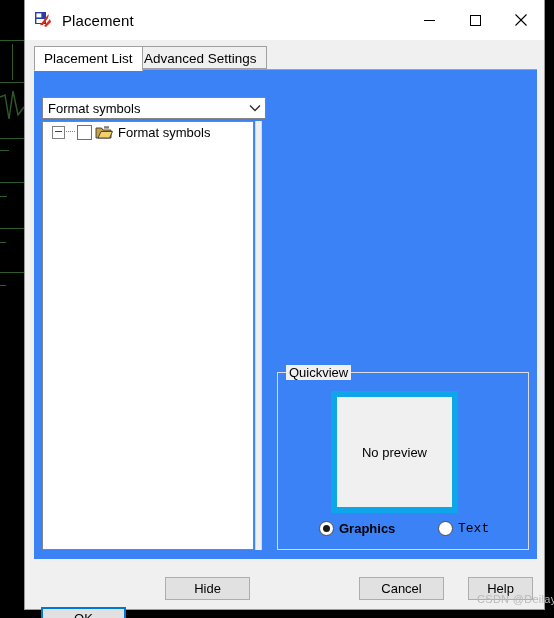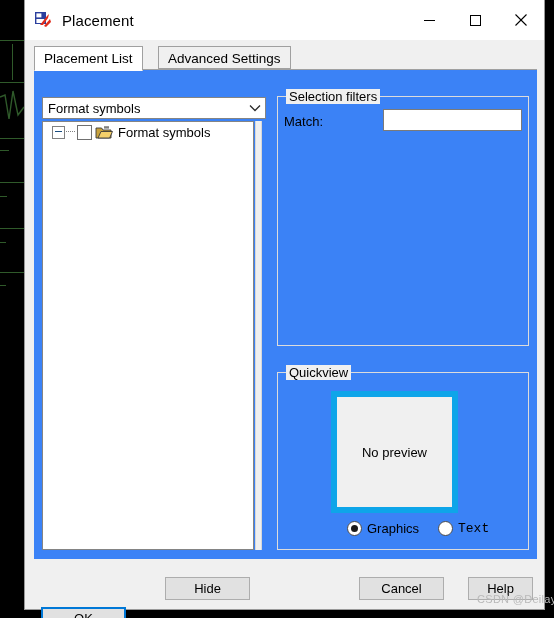--- a/index.html
+++ b/index.html
@@ -295,21 +295,21 @@
 
   .radio-row {
     position: absolute;
     top: 148px;
     display: flex;
     align-items: center;
     font-size: 13px;
     color: #000;
     cursor: default;
   }
-  #radio-graphics { left: 69px; }
+  #radio-graphics { left: 41px; font-weight: bold; }
   #radio-text { left: 160px; font-family: Liberation Mono, monospace; }
   .radio {
     width: 13px; height: 13px;
     border: 1px solid #4c4c4c;
     border-radius: 50%;
     background: #ffffff;
     position: relative;
     flex: 0 0 auto;
   }
   .radio.checked::after {
@@ -412,21 +412,21 @@
           <line x1="11.5" y1="0.5" x2="0.5" y2="11.5" stroke="#000" stroke-width="1.1"></line>
         </svg>
       </div>
     </div>
   </div>
 
   <div id="tabstrip">
     <div class="tab active" style="left:0;top:0;">
       <span>Placement List</span>
     </div>
-    <div class="tab" style="left:124px;">
+    <div class="tab" style="left:100px;">
       <span>Advanced Settings</span>
     </div>
   </div>
   <div id="tab-underline"></div>
 
   <div id="body-panel">
 
     <div id="combo">
       <span id="combo-value">Format symbols</span>
       <span id="combo-arrow">
@@ -450,25 +450,20 @@
             <rect x="9" y="1.2" width="5" height="2.4" fill="#555" opacity="0.75"></rect>
           </svg>
         </span>
         <span class="tree-label">Format symbols</span>
       </div>
 
     </div>
 
     <div id="splitter"></div>
 
-    <div class="groupbox" id="grp-filters">
-      <span class="group-title">Selection filters</span>
-      <span id="match-label">Match:</span>
-      <input id="match-input" type="text" placeholder="" style="">
-    </div>
 
     <div class="groupbox" id="grp-quickview">
       <span class="group-title">Quickview</span>
       <div id="preview-box">
         <span id="preview-text">No preview</span>
       </div>
 
       <div class="radio-row" id="radio-graphics">
         <span class="radio checked"></span>
         <span class="radio-label">Graphics</span>

